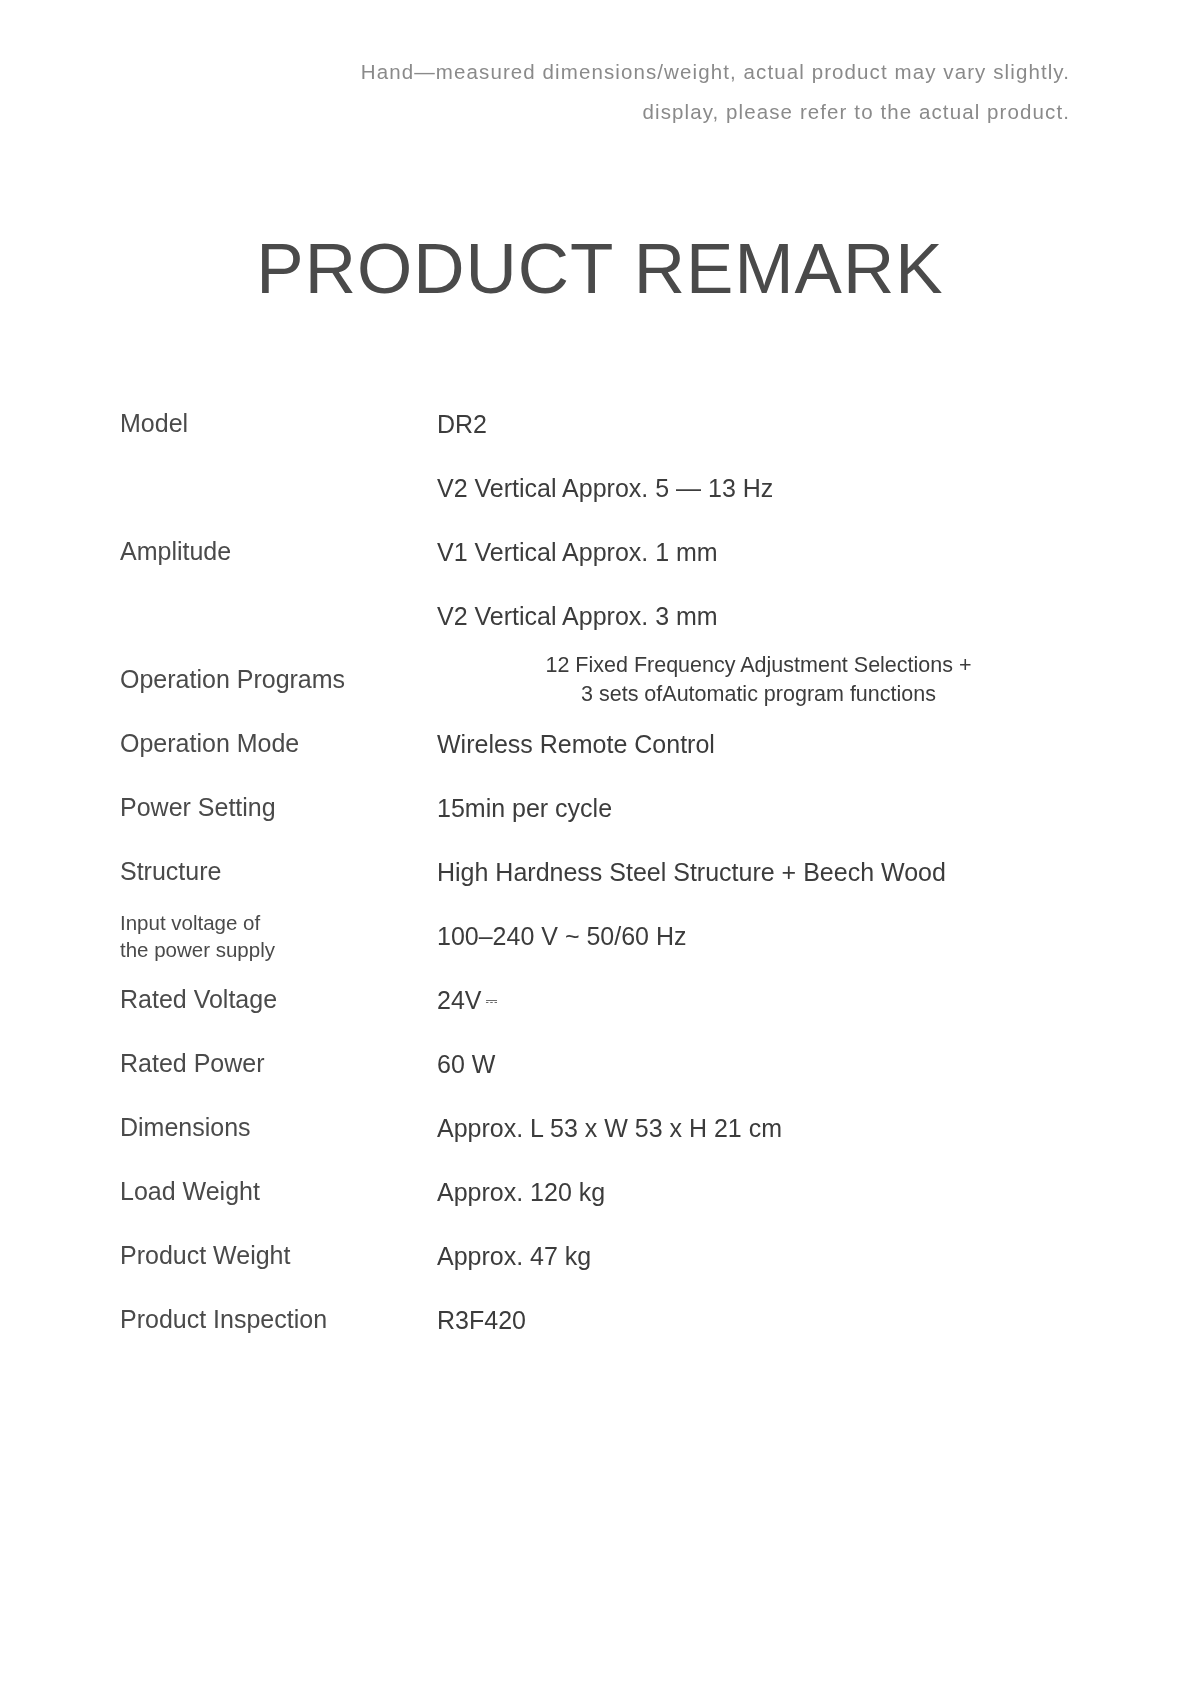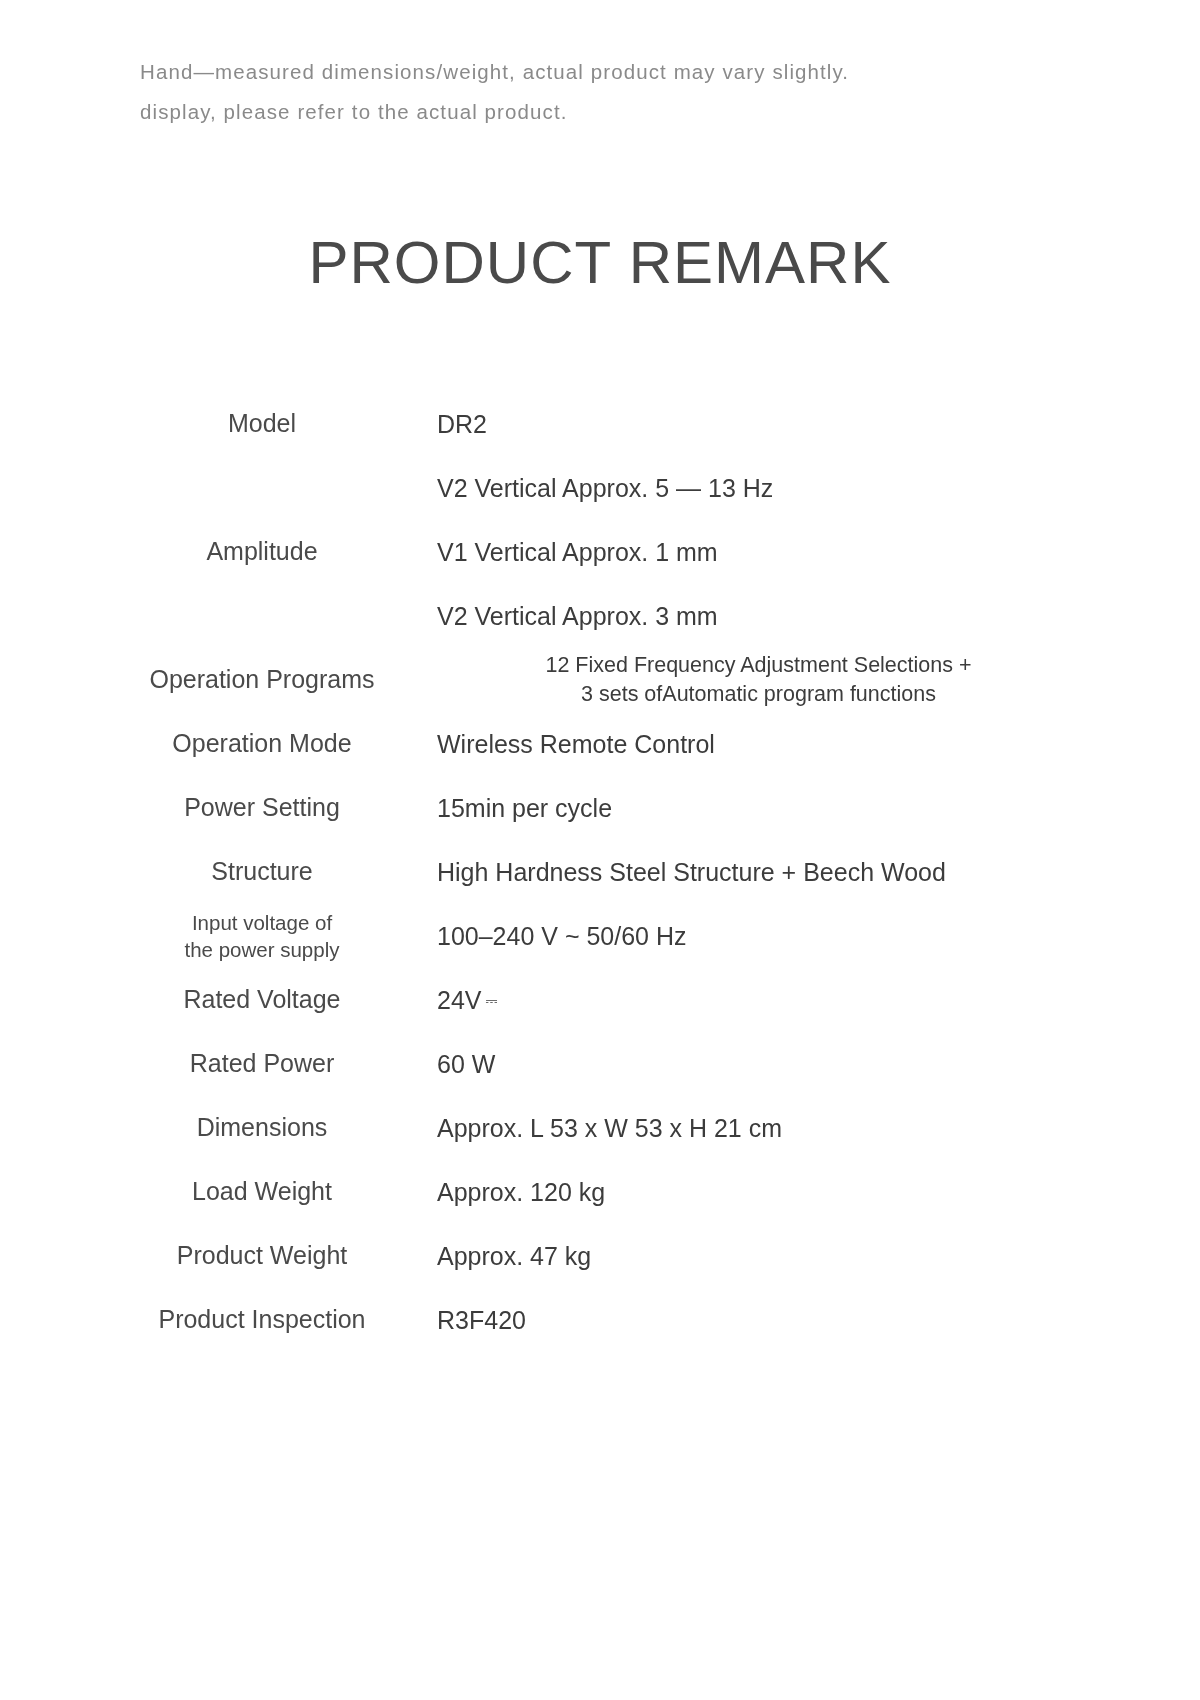--- a/index.html
+++ b/index.html
@@ -26,49 +26,50 @@
     top: 52px;
     width: 930px;
     font-size: 20.5px;
     line-height: 40px;
     letter-spacing: 1.1px;
     color: #8a8a8a;
     font-weight: 400;
   }
   .disclaimer p {
     margin: 0;
+    text-align: right;
   }
   .title {
     position: absolute;
     left: 0;
     top: 228px;
     width: 1200px;
     text-align: center;
-    font-size: 60px;
+    font-size: 71px;
     letter-spacing: 1px;
     color: #4a4a4a;
     font-weight: 400;
   }
   .spec-table {
     position: absolute;
     left: 120px;
     top: 392px;
     width: 960px;
     border-collapse: collapse;
   }
   .spec-table td {
     vertical-align: middle;
     padding: 0;
   }
   .spec-table tr {
     height: 64px;
   }
   .label-cell {
     width: 284px;
-    text-align: center;
+    text-align: left;
     padding-right: 33px !important;
     font-size: 25px;
     color: #4a4a4a;
     line-height: 1.25;
     white-space: pre-line;
   }
   .label-cell.small {
     font-size: 20.5px;
     line-height: 1.32;
     color: #4a4a4a;

